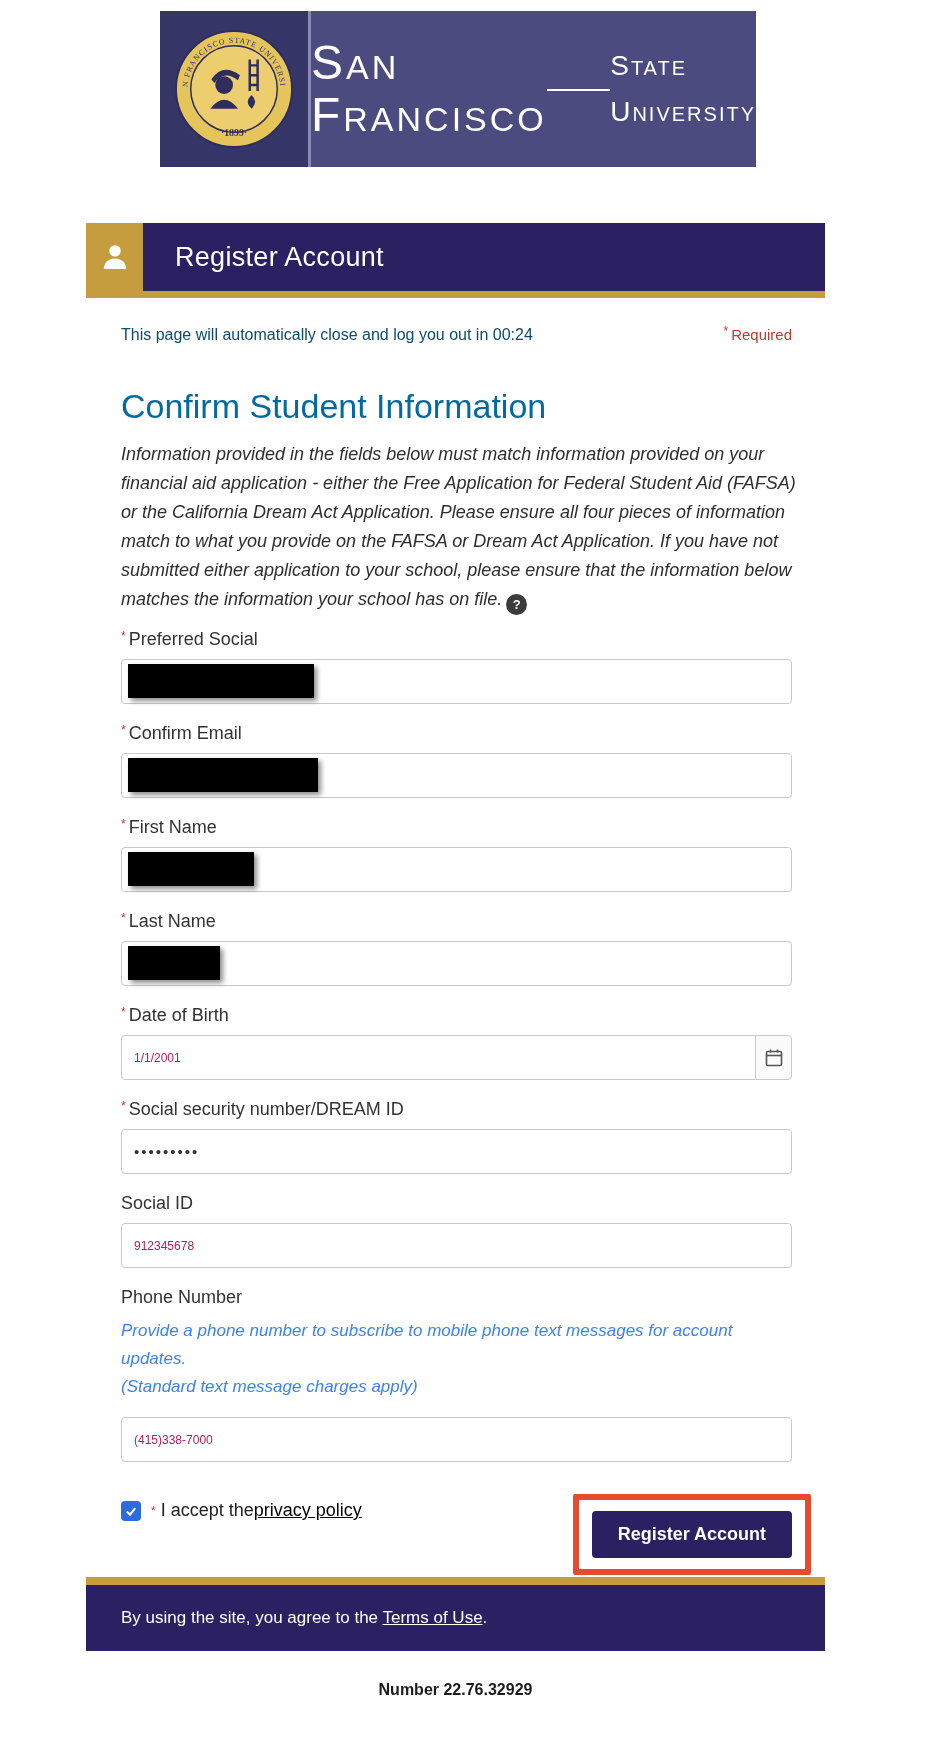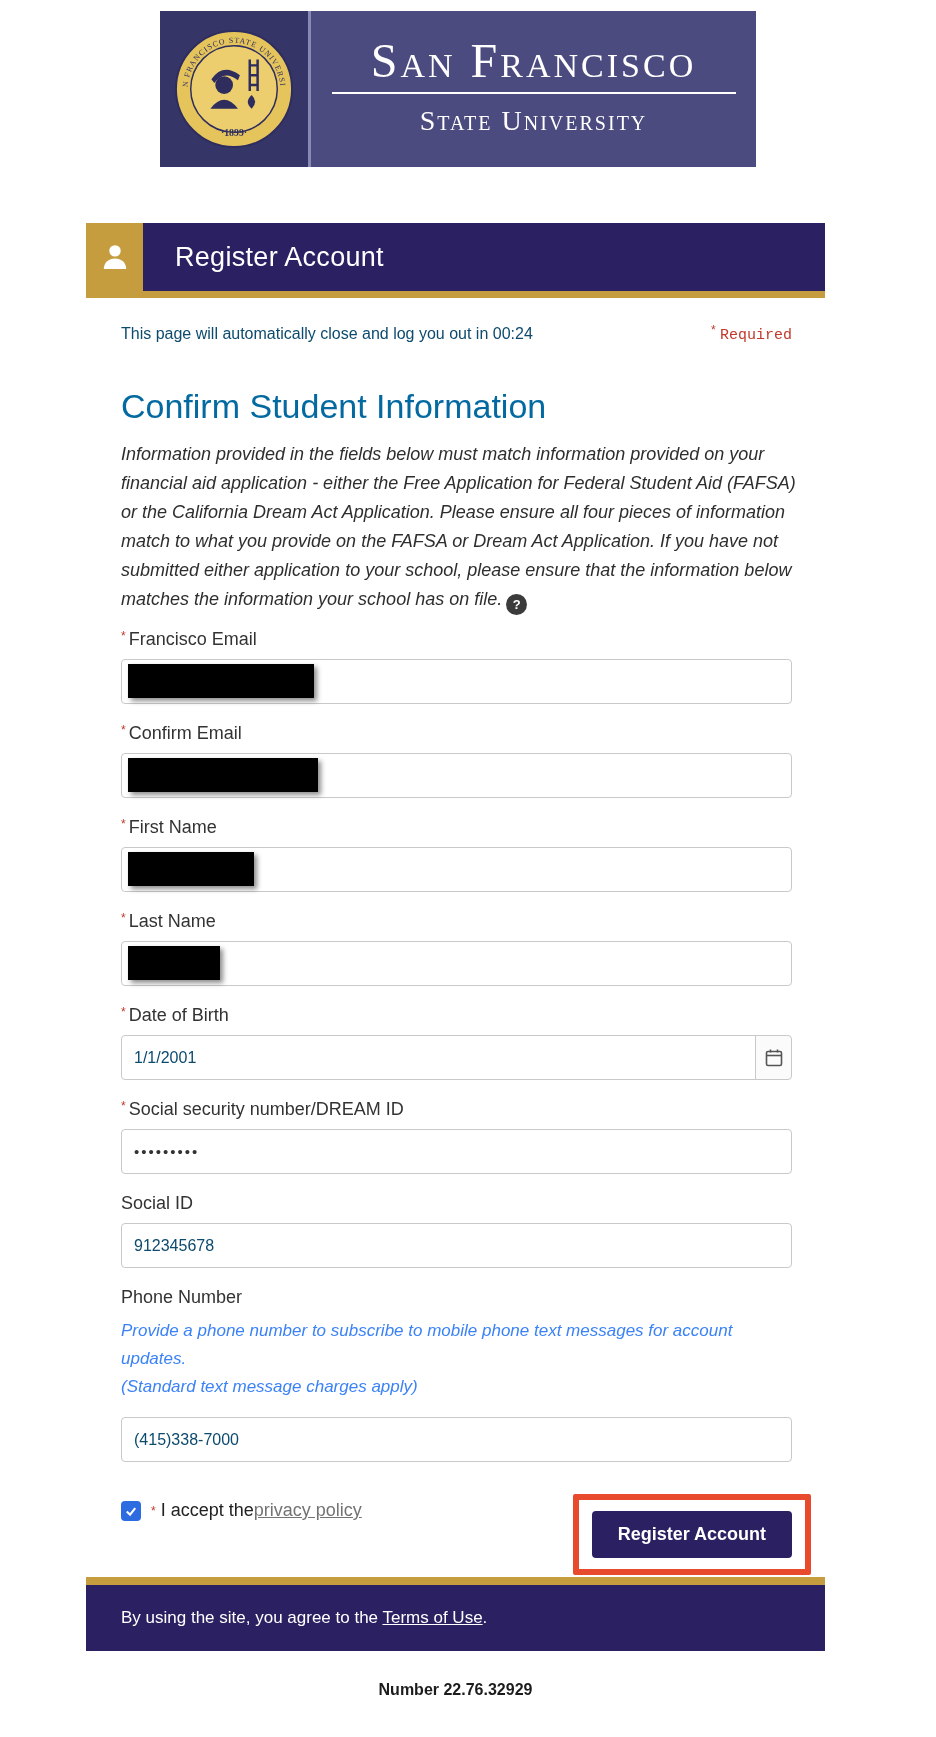--- a/index.html
+++ b/index.html
@@ -4,59 +4,59 @@
 <style>
   * { box-sizing: border-box; margin: 0; padding: 0; }
   html,body { width: 936px; height: 1737px; background: #ffffff; overflow: hidden;
               font-family: "Liberation Sans", sans-serif; }
 
   
   .logo-banner { width: 596px; height: 156px; margin: 11px 0 0 160px; display: flex; }
   .seal-box { width: 148px; height: 156px; background: #363568; display: flex;
               align-items: center; justify-content: center; }
   .logo-text { width: 448px; height: 156px; background: #4c4b80; border-left: 3px solid #8a89b4;
-               display: flex; flex-direction: column; align-items: center; justify-content: center;
-               color: #ffffff; font-family: Liberation Serif, serif; }
+               display: flex; align-items: center; justify-content: center;
+               color: #ffffff; font-family: Liberation Sans, sans-serif; }
   .logo-line1 { font-variant: small-caps; font-size: 48px; letter-spacing: 3px; line-height: 52px; }
   .logo-line2 { font-variant: small-caps; font-size: 28px; letter-spacing: 2px; line-height: 46px; }
   .logo-rule  { width: 404px; height: 2px; background: #ffffff; margin: 5px 0 4px; }
 
   
   .card { width: 739px; margin: 56px 0 0 86px; background: #ffffff; }
 
   .card-header { position: relative; height: 75px; }
   .icon-cell { position: absolute; left: 0; top: 0; width: 57px; height: 75px; background: #c59d3e;
                display: flex; align-items: center; justify-content: center; padding-bottom: 7px; }
   .header-bar { position: absolute; left: 57px; right: 0; top: 0; height: 68px; background: #2b2061;
                 display: flex; align-items: center; }
   .header-bar h1 { color: #ffffff; font-size: 27px; font-weight: 400; margin-left: 32px; letter-spacing: .3px; }
   .gold-strip { position: absolute; left: 57px; right: 0; bottom: 0; height: 7px; background: #c59d3e; }
 
   .content { padding: 26px 33px 2px 35px; }
 
   .notice-row { display: flex; justify-content: space-between; align-items: baseline; height: 22px; }
   .timeout-text { color: #0c4a6e; font-size: 16px; }
-  .required-note { color: #c0392b; font-size: 15px; font-family: Liberation Mono, monospace; }
+  .required-note { color: #c0392b; font-size: 15px; }
   .required-note .req { margin-right: 3px; }
 
   .section-heading { margin-top: 42px; font-size: 34px; line-height: 36px; font-weight: 400; color: #0369a1; }
 
   .intro { margin-top: 16px; width: 682px; font-style: italic; font-size: 18px; line-height: 29px; color: #2e2e2e; }
   .help { display: inline-flex; width: 21px; height: 21px; border-radius: 50%; background: #3b3b3b;
           color: #ffffff; font-style: normal; font-size: 13px; font-weight: 700;
           align-items: center; justify-content: center; vertical-align: -4px; margin-left: 4px; cursor: pointer; }
 
   .fields { margin-top: 14px; }
   .field { margin-bottom: 19px; }
   .field label { display: block; height: 22px; margin-bottom: 8px; font-size: 18px; color: #333333; }
   .req { color: #c0392b; font-size: 12px; vertical-align: 5px; margin-right: 3px; }
 
   .input-wrap { position: relative; }
   .text-input { width: 100%; height: 45px; border: 1px solid #c9c9c9; border-radius: 4px;
-                padding: 0 12px; font-size: 16px; color: #0c4a6e; background: #ffffff;
+                padding: 0 12px; font-size: 12px; color: #be185d; background: #ffffff;
                 font-family: "Liberation Sans", sans-serif; outline: none; }
   .dots { letter-spacing: 2px; font-size: 15px; color: #333333; }
 
   .redaction { position: absolute; left: 7px; top: 5px; height: 34px; background: #000000;
                box-shadow: 3px 3px 5px rgba(0,0,0,.45); }
   .w-pe { width: 186px; } .w-ce { width: 190px; } .w-fn { width: 126px; } .w-ln { width: 92px; }
 
   .input-group { display: flex; }
   .input-group .text-input { flex: 1; border-radius: 4px 0 0 4px; }
   .addon-btn { width: 37px; height: 45px; border: 1px solid #c9c9c9; border-left: 1px solid #c9c9c9;
@@ -66,21 +66,21 @@
   .phone-desc { font-style: italic; font-size: 17px; line-height: 28px; color: #3b82f6; }
   .phone-desc.first { margin-top: 4px; width: 640px; }
   .phone-input-wrap { margin-top: 16px; }
 
   
   .action-row { margin-top: 32px; display: flex; justify-content: space-between; align-items: flex-start; }
   .consent { margin-top: 6px; display: flex; align-items: center; font-size: 18px; color: #222222; }
   .checkbox { width: 20px; height: 20px; border-radius: 4px; background: #2d6be0; display: inline-flex;
               align-items: center; justify-content: center; margin-right: 10px; cursor: pointer; }
   .consent .req { margin-right: 5px; }
-  .consent a { color: #737373; text-decoration: underline; cursor: pointer; }
+  .consent a { color: #000000; text-decoration: underline; cursor: pointer; }
 
   .annotation-box { border: 6px solid #e84a2d; border-radius: 2px; padding: 11px 13px;
                     background: #ffffff; margin-right: -19px; }
   .register-btn { background: #2b2061; color: #ffffff; border: none; border-radius: 4px;
                   font-size: 18px; font-weight: 600; padding: 13px 26px; cursor: pointer;
                   font-family: "Liberation Sans", sans-serif; }
 
   
   .footer-strip { position: static; height: 8px; background: #c59d3e; }
   .card-footer { height: 66px; background: #2b2061; display: flex; align-items: center;
@@ -145,21 +145,21 @@
 
     <h2 class="section-heading">Confirm Student Information</h2>
 
     <p class="intro"><span>Information provided in the fields below must match information provided on your financial aid application - either the Free Application for Federal Student Aid (FAFSA) or the California Dream Act Application. Please ensure all four pieces of information match to what you provide on the FAFSA or Dream Act Application. If you have not submitted either application to your school, please ensure that the information below matches the information your school has on file.</span><span class="help">
           <span>?</span>
         </span></p>
 
     <div class="fields">
 
       <div class="field">
-        <label><span class="req">*</span><span>Francisco Email</span></label>
+        <label><span class="req">*</span><span>Preferred Social</span></label>
         <div class="input-wrap">
           <input class="text-input" type="text" style="">
           <div class="redaction w-pe"></div>
         </div>
       </div>
 
       <div class="field">
         <label><span class="req">*</span><span>Confirm Email</span></label>
         <div class="input-wrap">
           <input class="text-input" type="text" style="">

